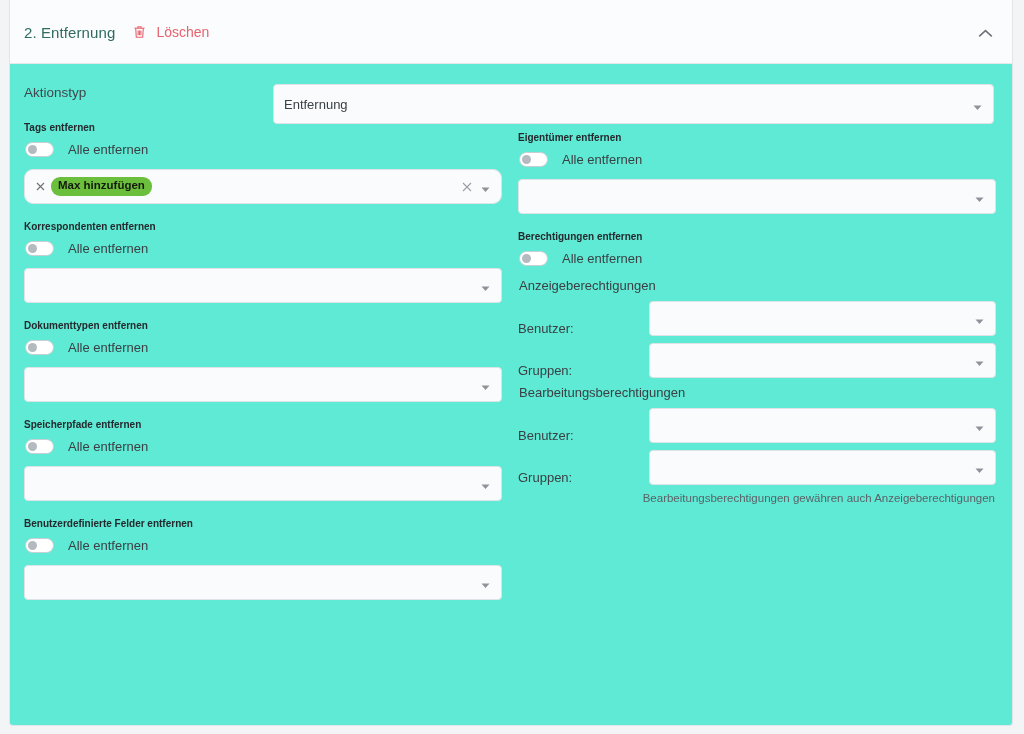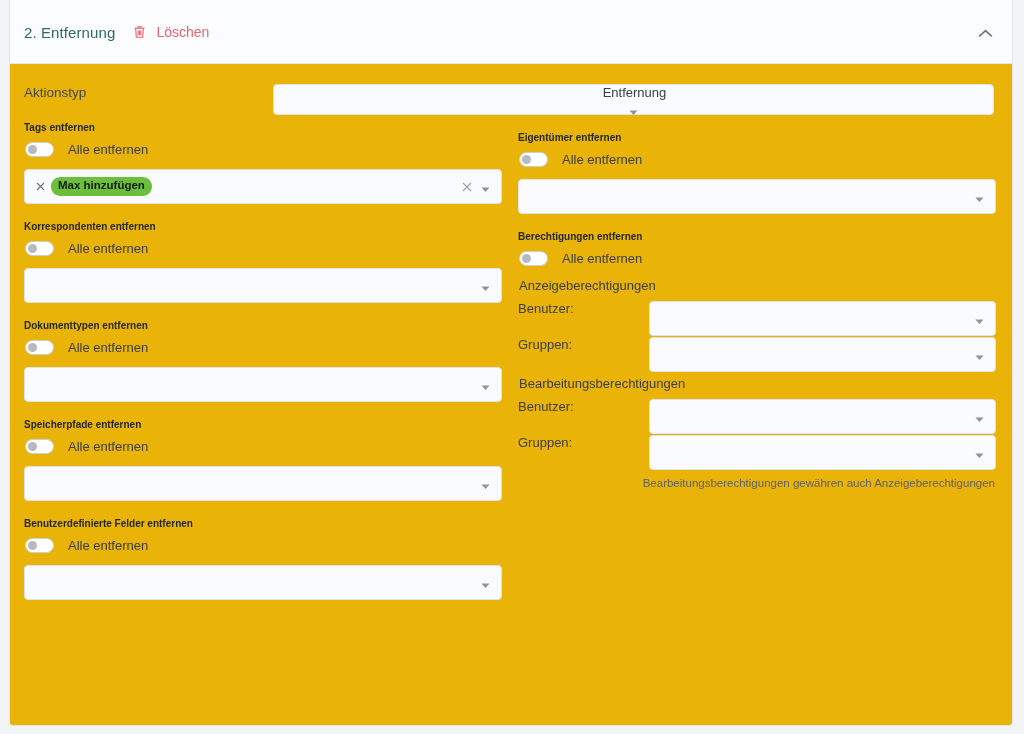--- a/index.html
+++ b/index.html
@@ -18,21 +18,21 @@
     -webkit-font-smoothing: antialiased;
   }
 
   
   .card {
     position: absolute;
     left: 9px;
     top: 0px;
     width: 1004px;
     height: 726px;
-    background: #eab308;
+    background: #5eead4;
     border: 1px solid #e2e5e9;
     border-top: none;
     border-radius: 0 0 4px 4px;
     box-sizing: border-box;
     overflow: hidden;
   }
 
   .card-header {
     position: relative;
     height: 64px;
@@ -156,21 +156,21 @@
     box-sizing: border-box;
     width: 100%;
     height: 35px;
     background: #fafbfc;
     border: 1px solid #dfe3e7;
     border-radius: 4px;
     display: flex;
     align-items: center;
     padding: 0 8px 0 10px;
   }
-  .field.h31 { height: 31px; flex-direction: column; }
+  .field.h31 { height: 40px; }
   .field-value {
     font-size: 13px;
     color: #3a4045;
     flex: 1;
     white-space: nowrap;
     overflow: hidden;
   }
   .caret {
     width: 9px;
     height: 9px;
@@ -181,21 +181,21 @@
     flex: none;
     width: 16px;
     height: 16px;
     margin-right: 6px;
     display: flex;
     align-items: center;
     justify-content: center;
   }
 
   
-  .field.tags { padding-left: 8px; }
+  .field.tags { padding-left: 8px; border-radius: 9px; }
   .chip-x {
     flex: none;
     width: 14px;
     height: 14px;
     display: flex;
     align-items: center;
     justify-content: center;
     margin-right: 4px;
     cursor: pointer;
   }
@@ -214,22 +214,22 @@
   .chip-spacer { flex: 1; }
 
   
   .subhead {
     font-size: 13px;
     color: #3b4045;
     margin: 4px 0 8px 1px;
   }
   .perm-row {
     display: flex;
-    align-items: flex-start;
-    margin-bottom: 1px;
+    align-items: flex-end;
+    margin-bottom: 7px;
   }
   .perm-label {
     width: 131px;
     flex: none;
     font-size: 13px;
     color: #3b4045;
   }
   .perm-field { flex: 1; }
   .perm-hint {
     text-align: right;

